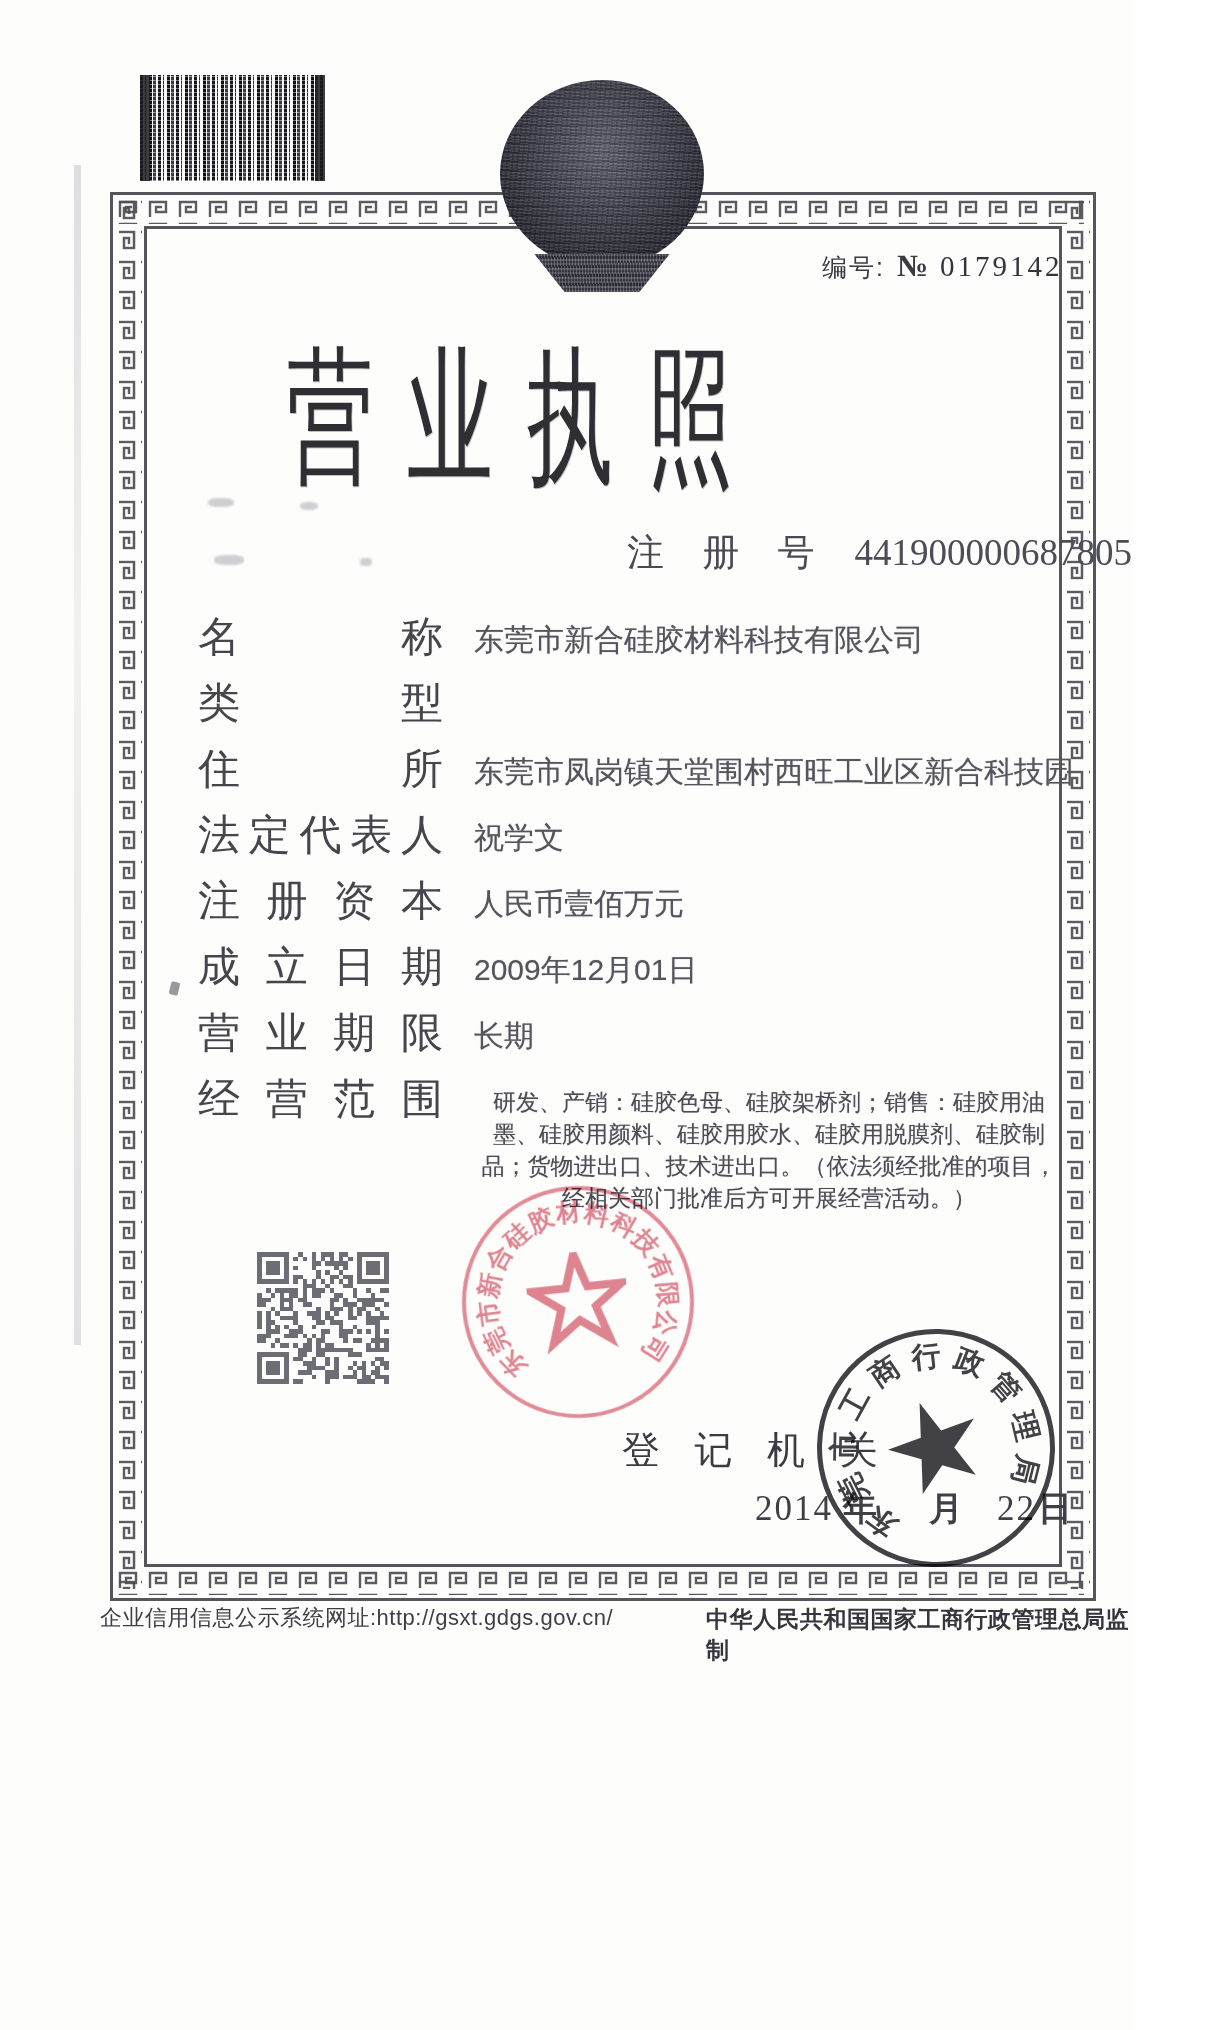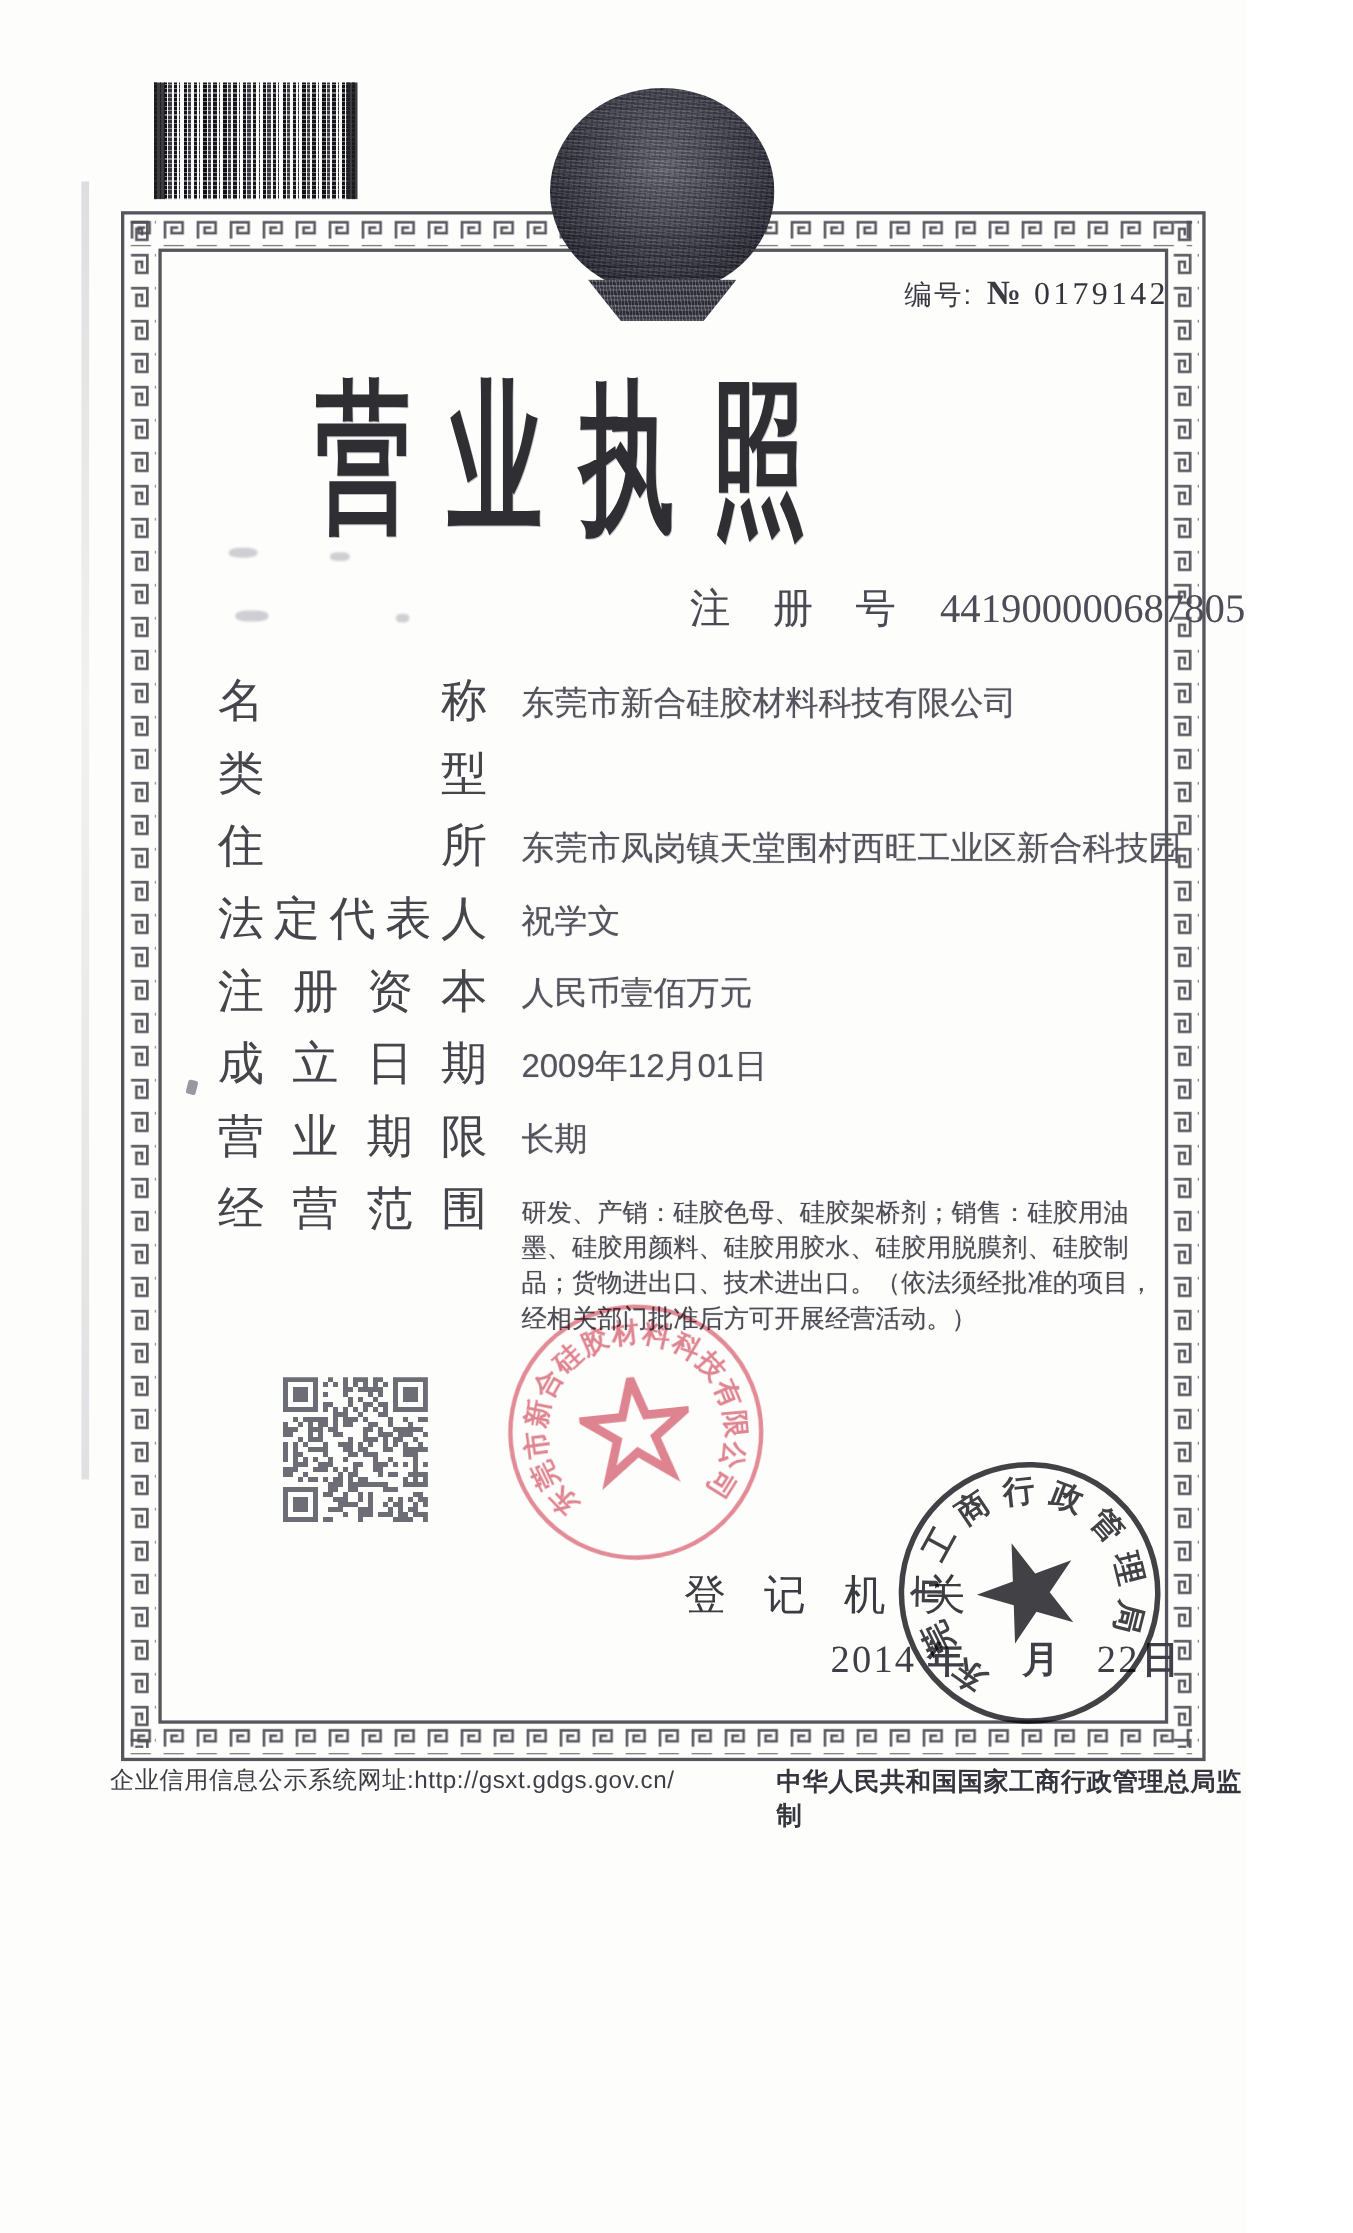--- a/index.html
+++ b/index.html
@@ -48,34 +48,34 @@
   .mb-bottom{left:3px;bottom:3px;width:968px;height:26px;}
   .mb-left{left:3px;top:3px;width:26px;height:1391px;}
   .mb-right{right:3px;top:3px;width:26px;height:1391px;}
   
   .serial-line{position:absolute;left:822px;top:248px;display:flex;align-items:baseline;gap:12px;z-index:2;color:#3a3a42;}
   .serial-label{font-size:25px;letter-spacing:2px;}
   .serial-symbol{font-family:"Liberation Serif",serif;font-weight:bold;font-size:31px;}
   .serial-number{font-family:"Liberation Serif",serif;font-size:29px;letter-spacing:3px;color:#34343c;}
   
   .title-row{position:absolute;left:270px;top:342px;height:152px;font-size:148px;line-height:150px;
-    font-weight:bold;color:#2e2e33;white-space:nowrap;z-index:2;
+    font-weight:normal;color:#2e2e33;white-space:nowrap;z-index:2;
     text-shadow:1px 1px 0 rgba(80,80,92,.35);}
   .title-row .ch{display:inline-block;transform:scaleX(.58);margin:0 -14px;}
   
   .regno-line{position:absolute;left:627px;top:528px;display:flex;align-items:baseline;gap:26px;z-index:2;}
   .regno-label{font-size:37px;letter-spacing:14px;color:#4a4a54;}
   .regno-number{font-family:"Liberation Serif",serif;font-size:37px;color:#4d4d58;letter-spacing:0;}
   
   .fields{position:absolute;left:198px;top:612px;width:892px;z-index:2;}
   .field-row{position:absolute;left:0;display:flex;align-items:flex-start;}
   .field-label{display:flex;justify-content:space-between;width:245px;flex:none;
     font-size:42px;line-height:50px;color:#45454c;}
   .field-value{margin-left:31px;padding-top:9px;font-size:30px;line-height:38px;color:#54545c;
-    white-space:nowrap;text-shadow:0 0 1px rgba(90,90,104,.5);}
+    white-space:nowrap;text-shadow:0 0 1px rgba(90,90,104,.5);text-align:center;}
   .field-row.scope .field-value{white-space:normal;width:590px;font-size:23px;line-height:32px;padding-top:12px;color:#4c4c54;}
   
   .qr{position:absolute;left:257px;top:1252px;width:132px;height:132px;z-index:2;opacity:.85;}
   
   .seal{position:absolute;border-radius:50%;mix-blend-mode:multiply;z-index:5;}
   .seal .seal-ch{position:absolute;font-weight:bold;line-height:1;}
   .company-seal{left:462px;top:1186px;width:224px;height:224px;border:4px solid #dd6f7e;
     color:#d96676;transform:rotate(-6deg);opacity:.8;filter:blur(.3px);}
   .company-seal .seal-ch{font-size:25px;}
   .company-seal .star{position:absolute;left:62px;top:62px;width:100px;height:100px;}

